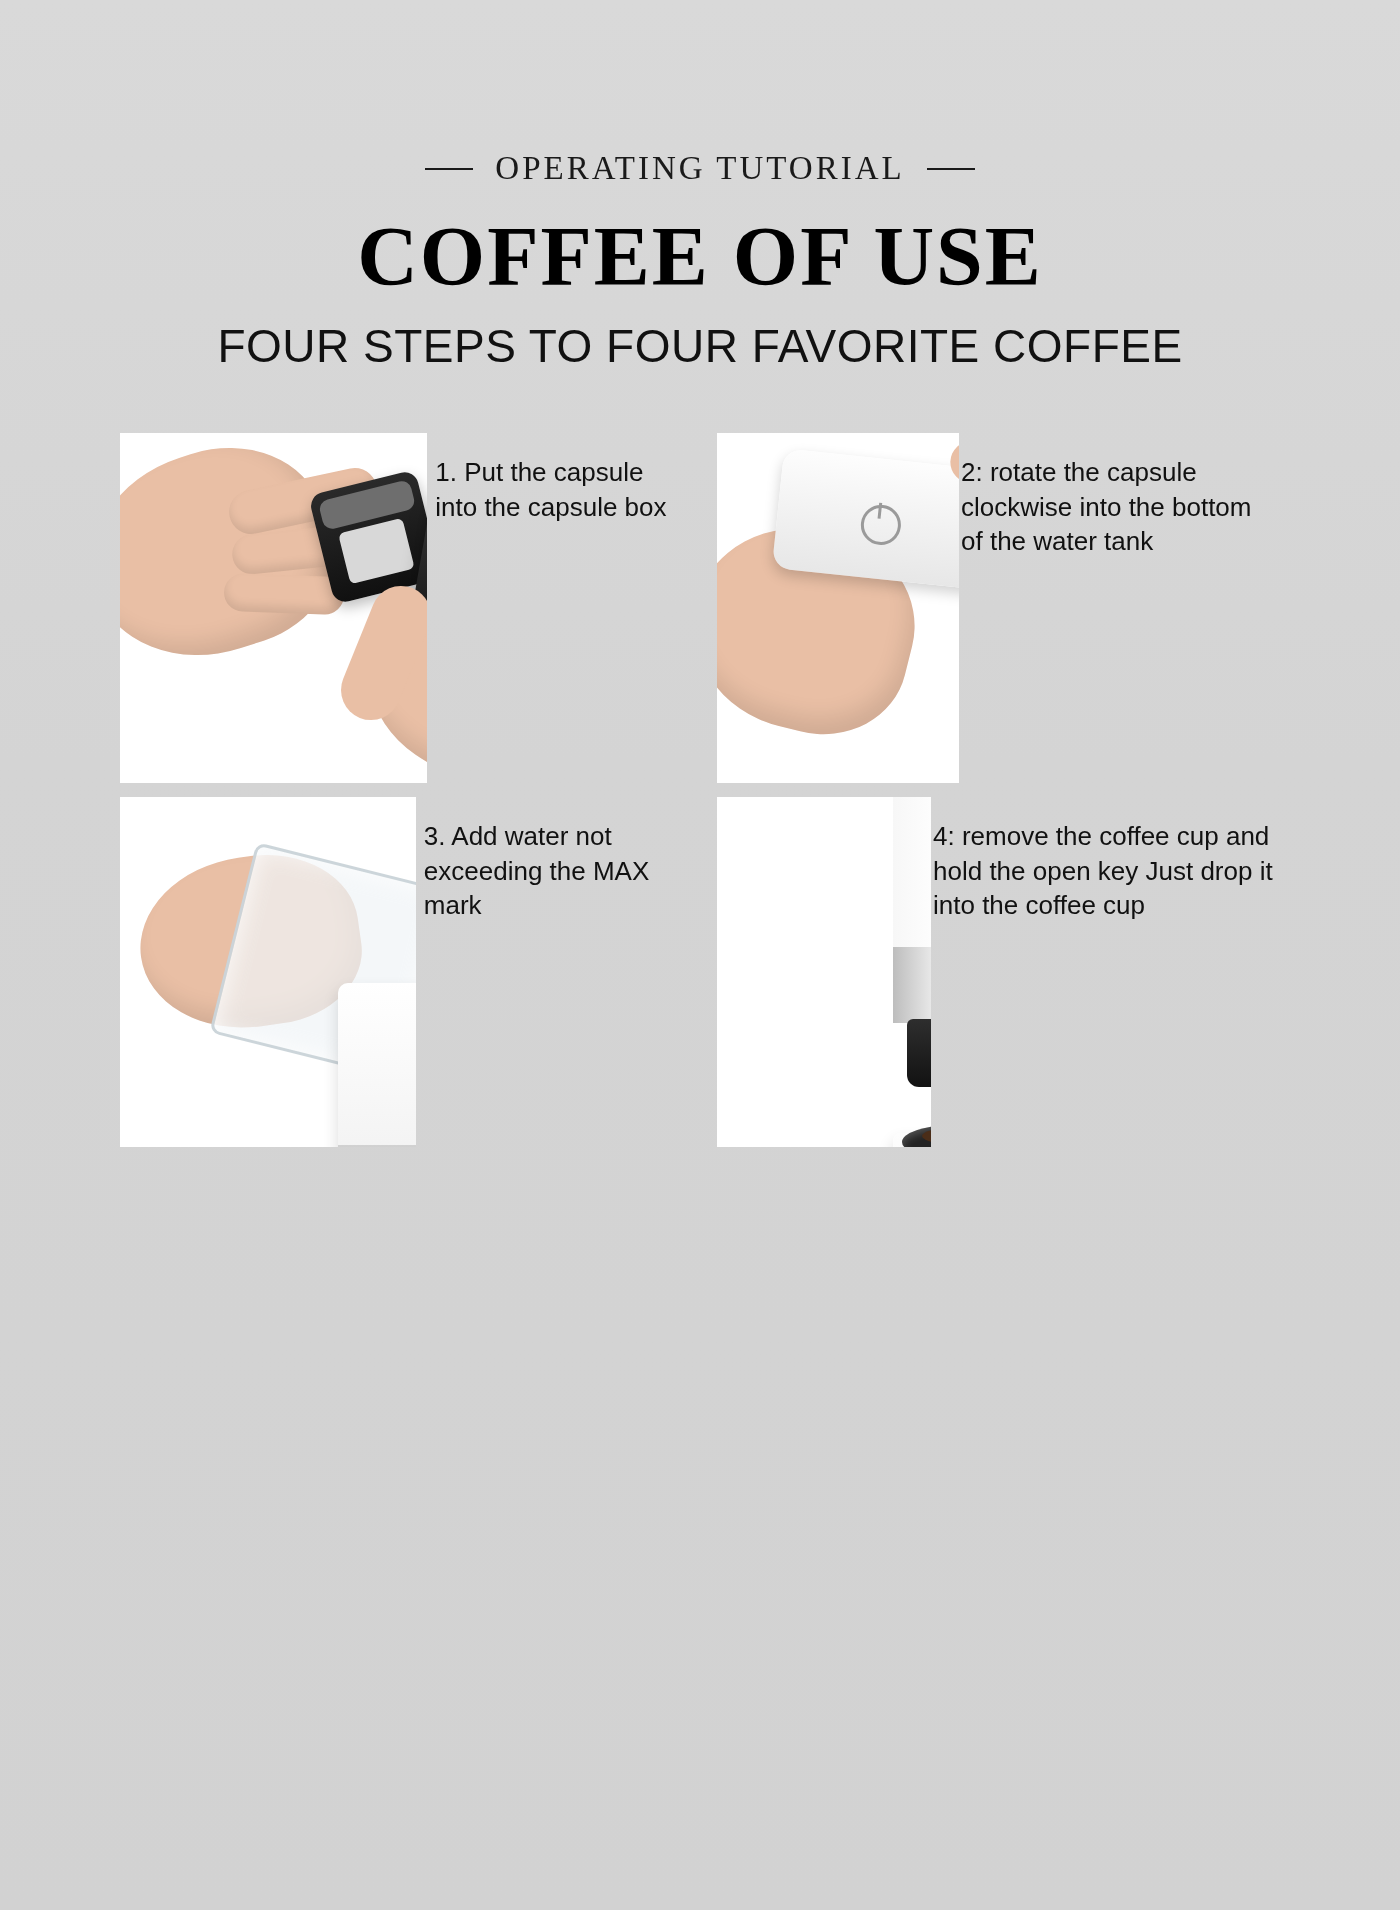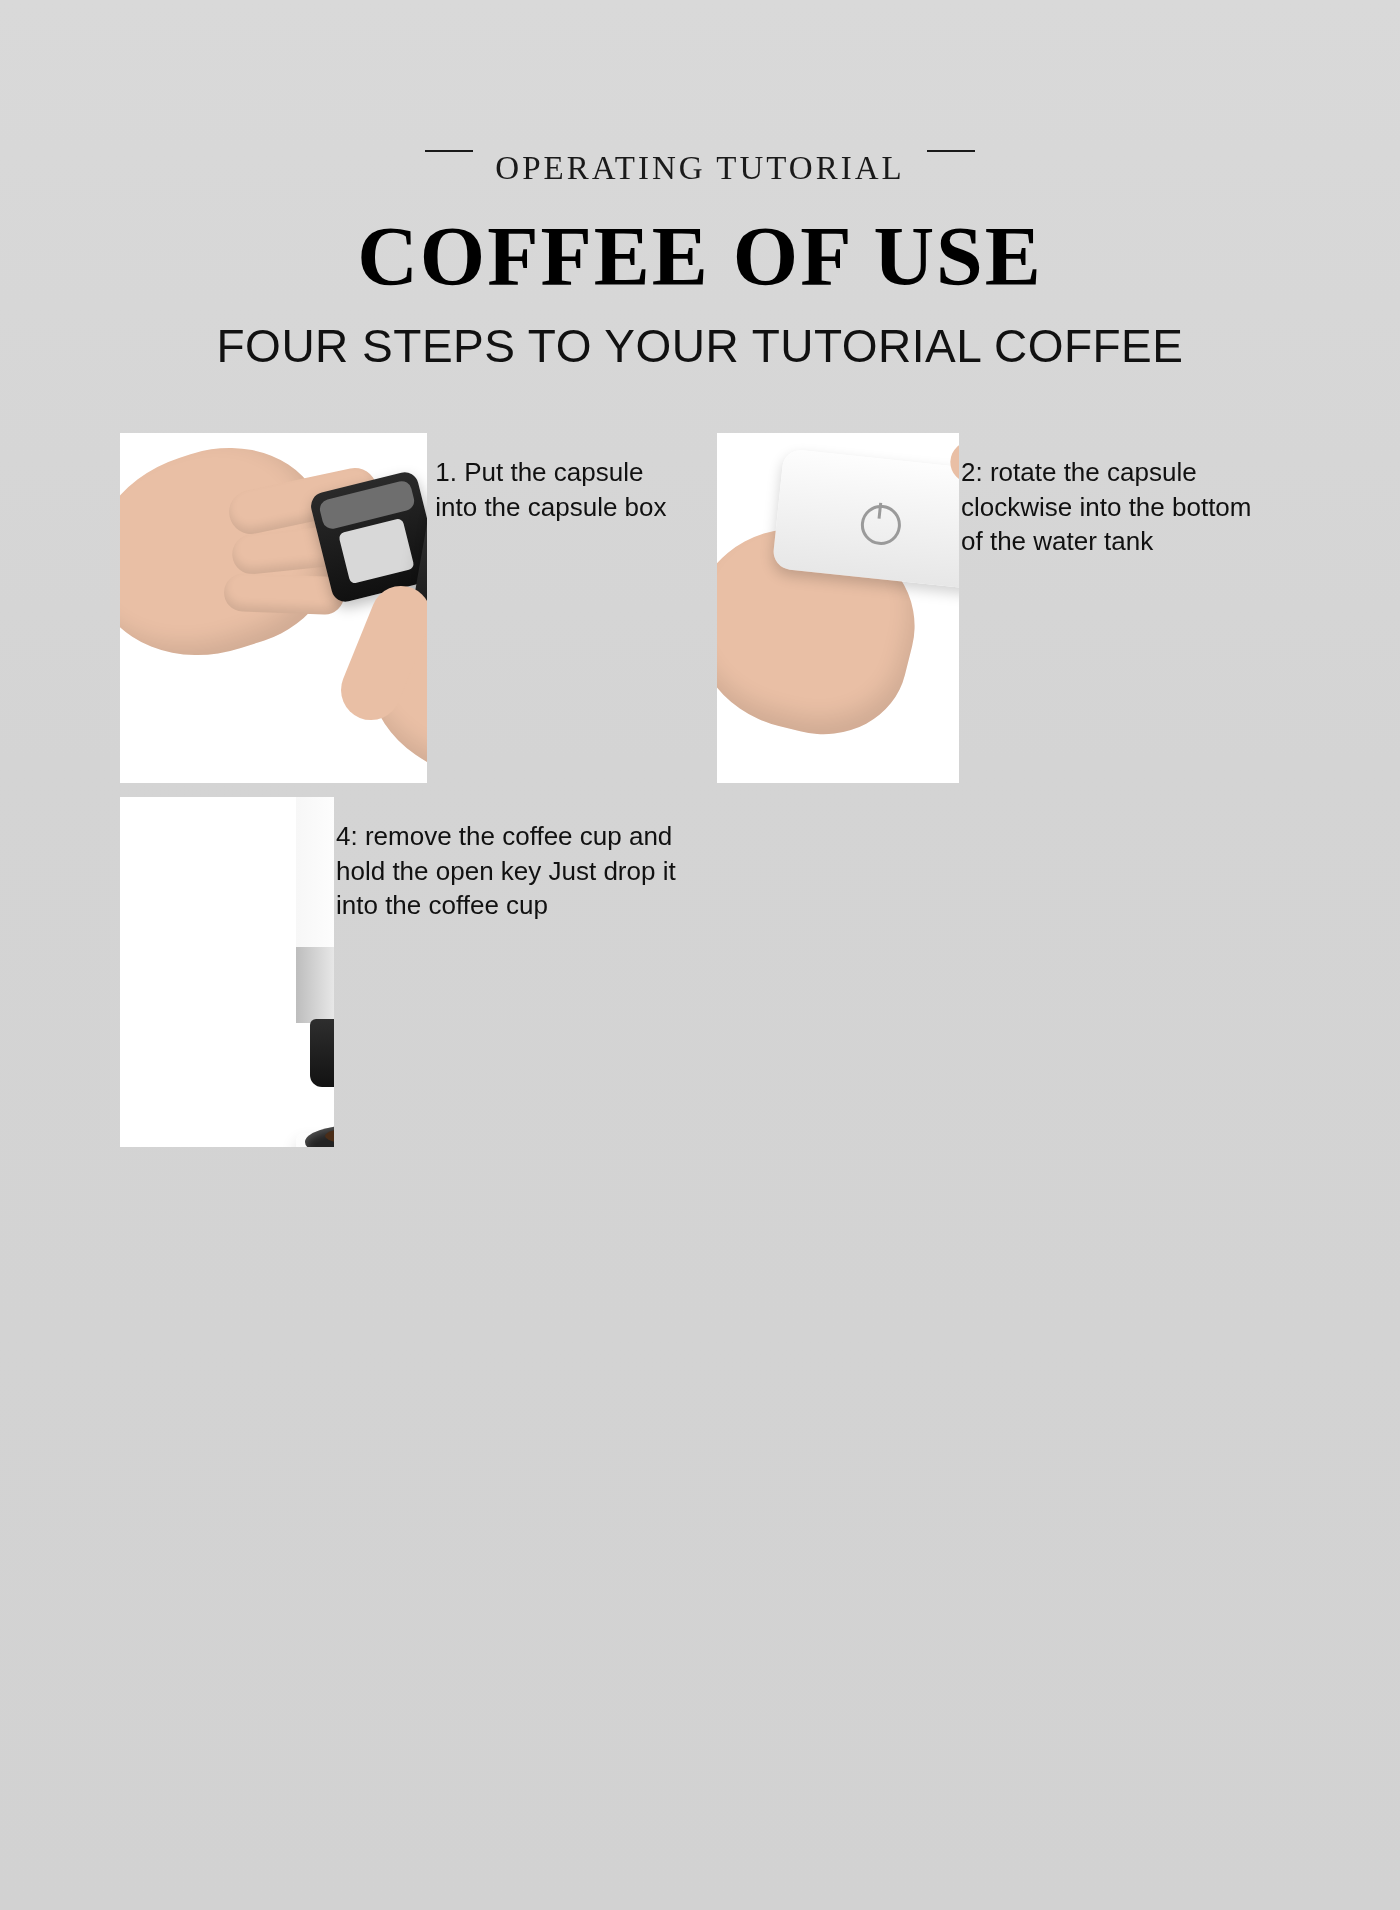--- a/index.html
+++ b/index.html
@@ -21,20 +21,21 @@
     box-sizing: border-box;
   }
 
   
   .header {
     padding-top: 150px;
     text-align: center;
   }
   .eyebrow {
     display: flex;
+    align-items: center;
     justify-content: center;
     gap: 22px;
     font-family: "Liberation Serif", serif;
     font-size: 33px;
     letter-spacing: 3px;
     color: #1a1a1a;
     font-weight: 400;
   }
   .eyebrow .rule {
     display: block;
@@ -266,21 +267,21 @@
 
 <div class="page">
 
   <div class="header">
     <div class="eyebrow">
       <span class="rule"></span>
       <span>OPERATING TUTORIAL</span>
       <span class="rule"></span>
     </div>
     <div class="title">COFFEE OF USE</div>
-    <div class="subtitle">FOUR STEPS TO YOUR TUTORIAL COFFEE</div>
+    <div class="subtitle">FOUR STEPS TO FOUR FAVORITE COFFEE</div>
   </div>
 
   <div class="grid">
 
     <div class="cell">
       <div class="photo">
         <div class="hand s1-hand-l"></div>
         <div class="finger s1-finger-a"></div>
         <div class="finger s1-finger-b"></div>
         <div class="finger s1-finger-c"></div>
@@ -308,20 +309,33 @@
             <div class="ring"></div>
           </div>
         </div>
         <div class="hand s2-hand-r"></div>
         <div class="finger s2-finger-a"></div>
         <div class="finger s2-finger-b"></div>
       </div>
       <div class="caption">2: rotate the capsule clockwise into the bottom of the water tank</div>
     </div>
 
+    <div class="cell">
+      <div class="photo">
+        <div class="hand s3-hand"></div>
+        <div class="s3-jug"></div>
+        <div class="s3-stream"></div>
+        <div class="s3-cup">
+          <div class="band"></div>
+
+        </div>
+
+      </div>
+      <div class="caption">3. Add water not exceeding the MAX mark</div>
+    </div>
 
     <div class="cell right">
       <div class="photo">
         <div class="s4-machine">
           <div class="s4-top"></div>
           <div class="s4-power"></div>
           <div class="s4-led"></div>
           <div class="s4-steel"></div>
           <div class="s4-head"></div>
         </div>

